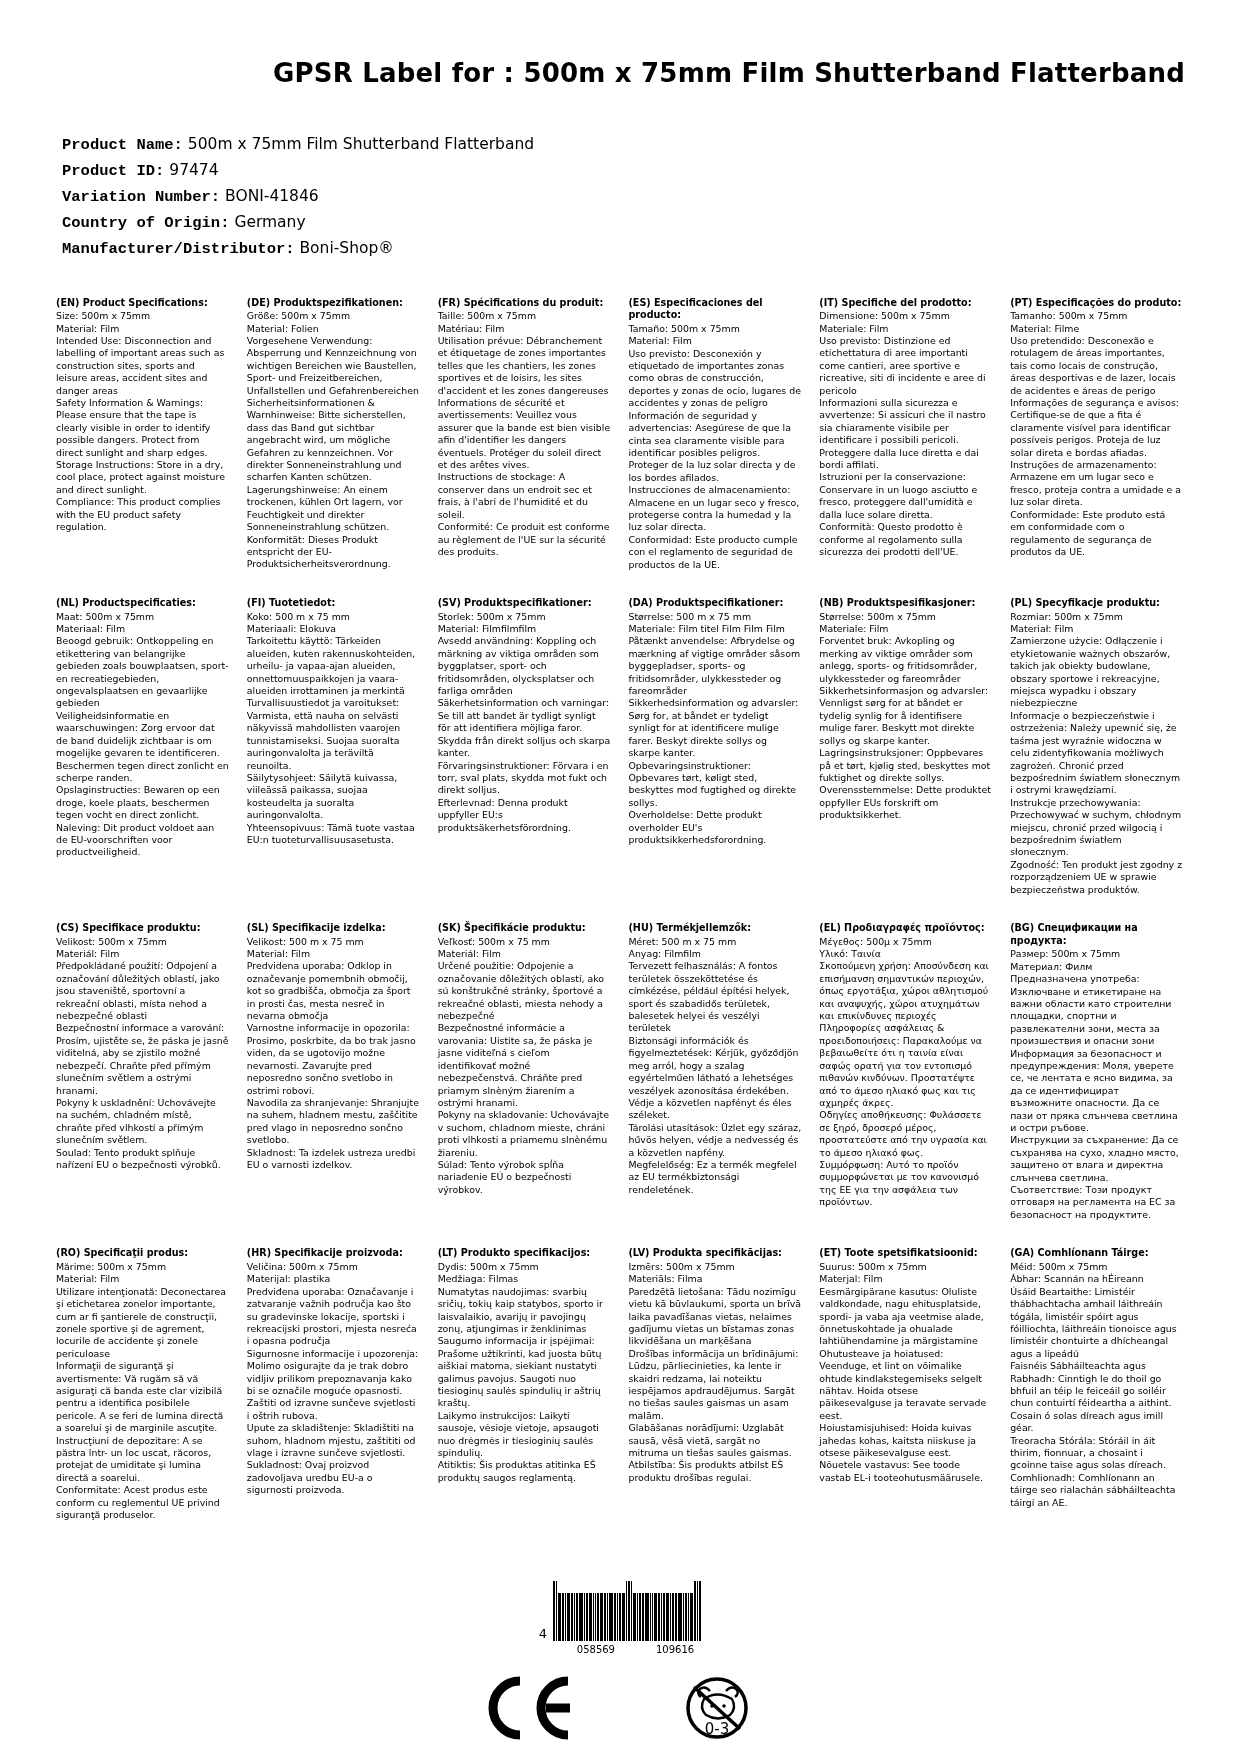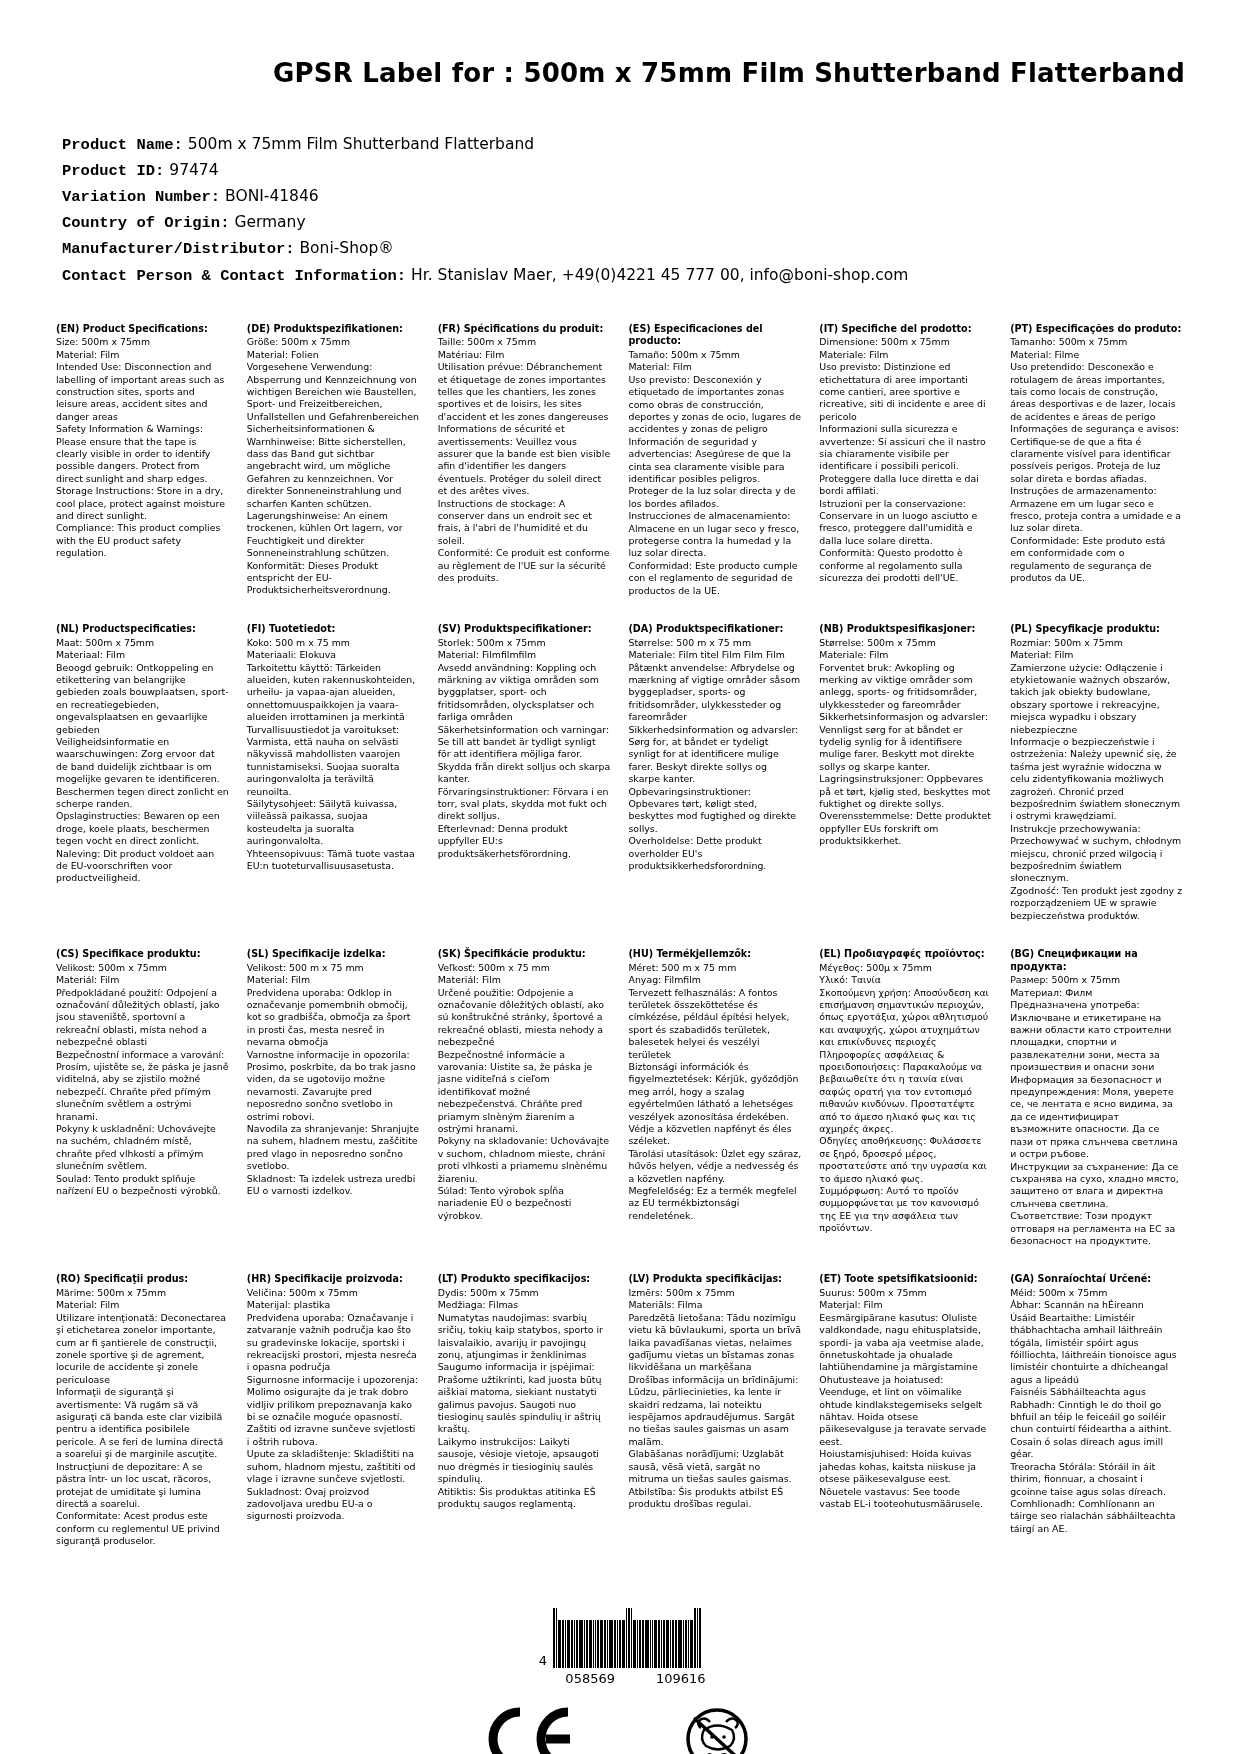--- a/index.html
+++ b/index.html
@@ -92,21 +92,21 @@
     gap: 0;
   }
   .bars span {
     display: block;
     background: #000;
     margin-right: 1px;
   }
   .bc-numbers {
     display: flex;
     gap: 41px;
-    font-size: 13px;
+    font-size: 10px;
     margin-top: 3px;
     padding-left: 30px;
   }
   .marks {
     margin-top: 20px;
     display: flex;
     align-items: center;
     justify-content: center;
     gap: 96px;
   }
@@ -142,24 +142,20 @@
       <span class="lbl">Variation Number:</span>
       <span class="val">BONI-41846</span>
     </div>
     <div class="row">
       <span class="lbl">Country of Origin:</span>
       <span class="val">Germany</span>
     </div>
     <div class="row">
       <span class="lbl">Manufacturer/Distributor:</span>
       <span class="val">Boni-Shop®</span>
-    </div>
-    <div class="row">
-      <span class="lbl">Contact Person &amp; Contact Information:</span>
-      <span class="val">Hr. Stanislav Maer, +49(0)4221 45 777 00, info@boni-shop.com</span>
     </div>
   </div>
 
   <div class="grid">
     <div class="cell">
       <span class="head">(EN) Product Specifications:</span>
       <span class="body">Size: 500m x 75mm
 Material: Film
 Intended Use: Disconnection and labelling of important areas such as construction sites, sports and leisure areas, accident sites and danger areas
 Safety Information &amp; Warnings: Please ensure that the tape is clearly visible in order to identify possible dangers. Protect from direct sunlight and sharp edges.
@@ -361,21 +357,21 @@
     <div class="cell">
       <span class="head">(ET) Toote spetsifikatsioonid:</span>
       <span class="body">Suurus: 500m x 75mm
 Materjal: Film
 Eesmärgipärane kasutus: Oluliste valdkondade, nagu ehitusplatside, spordi- ja vaba aja veetmise alade, õnnetuskohtade ja ohualade lahtiühendamine ja märgistamine
 Ohutusteave ja hoiatused: Veenduge, et lint on võimalike ohtude kindlakstegemiseks selgelt nähtav. Hoida otsese päikesevalguse ja teravate servade eest.
 Hoiustamisjuhised: Hoida kuivas jahedas kohas, kaitsta niiskuse ja otsese päikesevalguse eest.
 Nõuetele vastavus: See toode vastab EL-i tooteohutusmäärusele.</span>
     </div>
     <div class="cell">
-      <span class="head">(GA) Sonraíochtaí Určené:</span>
+      <span class="head">(GA) Comhlíonann Táirge:</span>
       <span class="body">Méid: 500m x 75mm
 Ábhar: Scannán na hÉireann
 Úsáid Beartaithe: Limistéir thábhachtacha amhail láithreáin tógála, limistéir spóirt agus fóilliochta, láithreáin tionoisce agus limistéir chontuirte a dhícheangal agus a lipeádú
 Faisnéis Sábháilteachta agus Rabhadh: Cinntigh le do thoil go bhfuil an téip le feiceáil go soiléir chun contuirtí féideartha a aithint. Cosain ó solas díreach agus imill géar.
 Treoracha Stórála: Stóráil in áit thirim, fionnuar, a chosaint i gcoinne taise agus solas díreach.
 Comhlionadh: Comhlíonann an táirge seo rialachán sábháilteachta táirgí an AE.</span>
     </div>
   </div>
 
   <div class="barcode-area">

